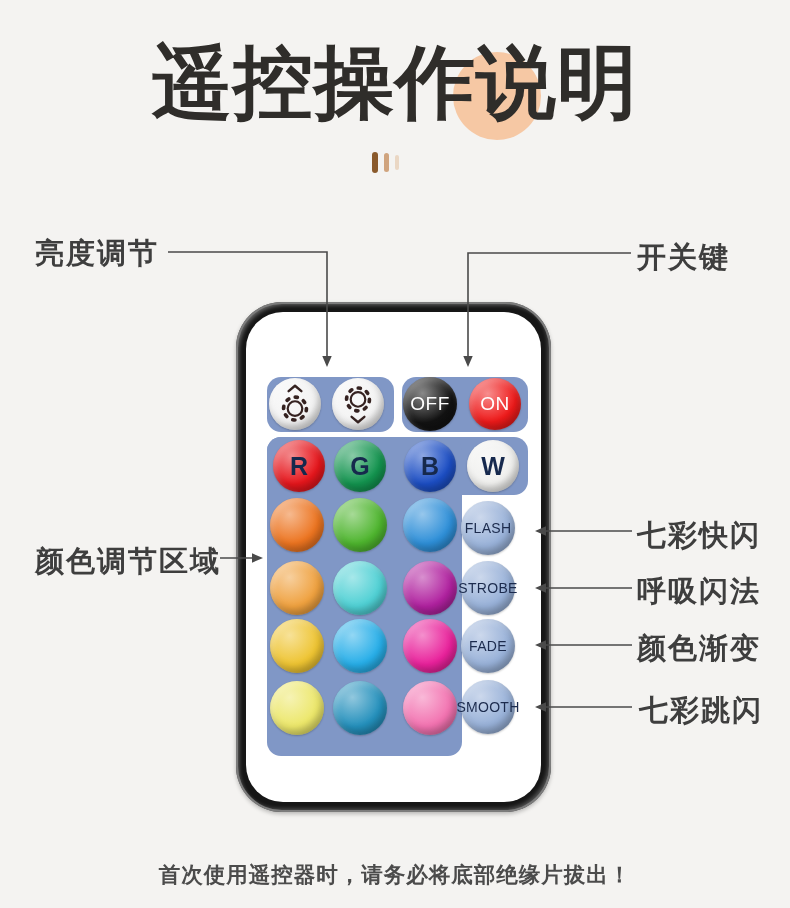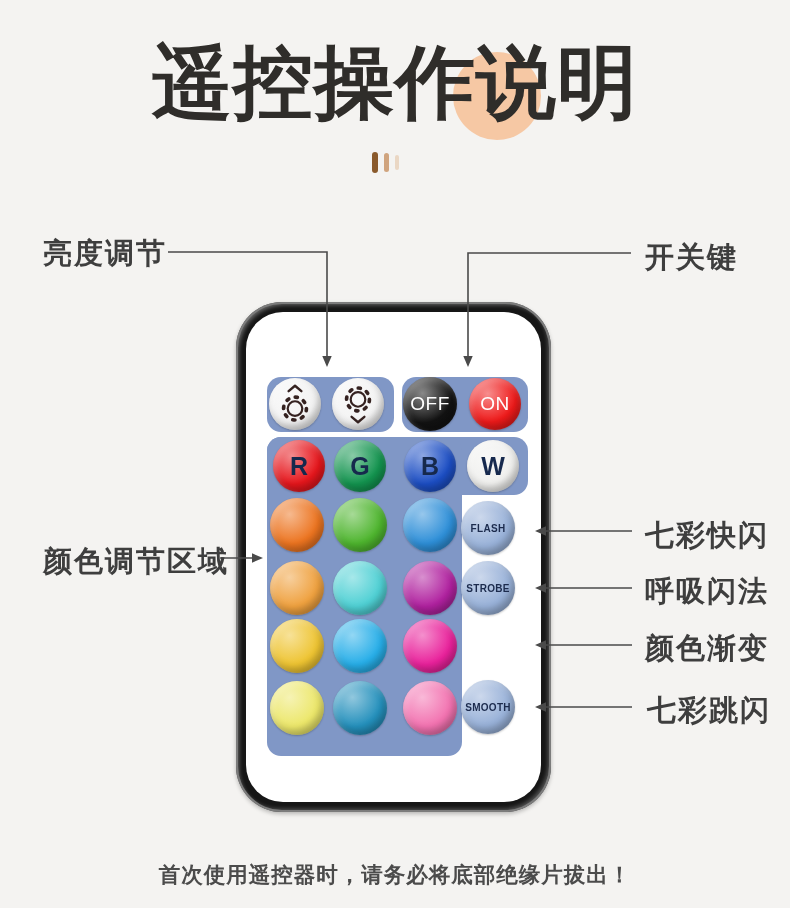--- a/index.html
+++ b/index.html
@@ -14,21 +14,21 @@
          border-radius:50%;z-index:1;}
   .decor-bars{position:absolute;left:372px;top:150px;display:flex;gap:6px;
          align-items:center;height:24px;z-index:2;}
   .decor-bar{border-radius:3px;}
   .decor-bar:nth-child(1){width:6px;height:21px;}
   .decor-bar:nth-child(2){width:5px;height:19px;}
   .decor-bar:nth-child(3){width:4px;height:15px;}
 
   
   .ann{position:absolute;font-size:29px;font-weight:600;color:#3e3e3e;
-       letter-spacing:2px;white-space:nowrap;z-index:6;margin-left:8px;}
+       letter-spacing:2px;white-space:nowrap;z-index:6;}
 
   
   #arrows{position:absolute;left:0;top:0;z-index:5;pointer-events:none;}
   #arrows path.line{fill:none;stroke:var(--line-color,#4a4a4a);stroke-width:1.6px;}
   #arrows #ah path{fill:var(--line-color,#4a4a4a);}
 
   
   .remote{position:absolute;left:236px;top:302px;width:315px;height:510px;
           border-radius:46px;z-index:3;
           box-shadow:inset 0 0 0 2px #7c7c7c, inset 3px 3px 4px rgba(255,255,255,.35),
@@ -42,21 +42,21 @@
   .panel-main-body{left:31px;top:135px;width:195px;height:319px;}
 
   .sphere{position:absolute;border-radius:50%;display:flex;align-items:center;
           justify-content:center;
           box-shadow:inset -3px -5px 7px rgba(0,0,0,.20), inset 3px 4px 6px rgba(255,255,255,.30),
                      0 1px 2px rgba(0,0,0,.22);}
   .d52{width:52px;height:52px;}
   .d54{width:54px;height:54px;}
   .txt-white{color:#ffffff;font-weight:normal;font-size:19px;letter-spacing:.5px;}
   .txt-navy{color:#16294d;font-weight:bold;font-size:25px;}
-  .txt-mode{color:#1c2b4d;font-weight:bold;font-size:10px;letter-spacing:.3px;}
+  .txt-mode{color:#1c2b4d;font-weight:normal;font-size:14px;letter-spacing:.3px;}
   .bri-icon{width:34px;height:42px;}
   .bri-icon *{stroke:#352220;fill:none;stroke-linecap:round;stroke-linejoin:round;}
 
   
   .footer-note{position:absolute;left:0;right:0;top:860px;text-align:center;
           font-size:21.5px;font-weight:bold;color:#4b4b4b;letter-spacing:1px;z-index:2;}
 </style>
 </head>
 <body>
 
@@ -132,17 +132,18 @@
     <div class="sphere d54" style="left: 167px; top: 259px; background: radial-gradient(circle at 36% 30%, rgb(216, 144, 207) 0%, rgb(176, 33, 159) 58%, rgb(137, 26, 124) 100%);"></div>
     <div class="sphere d54" style="left: 34px; top: 317px; background: radial-gradient(circle at 36% 30%, rgb(247, 226, 153) 0%, rgb(238, 196, 50) 58%, rgb(186, 153, 39) 100%);"></div>
     <div class="sphere d54" style="left: 97px; top: 317px; background: radial-gradient(circle at 36% 30%, rgb(147, 215, 244) 0%, rgb(39, 174, 232) 58%, rgb(30, 136, 181) 100%);"></div>
     <div class="sphere d54" style="left: 167px; top: 317px; background: radial-gradient(circle at 36% 30%, rgb(244, 144, 205) 0%, rgb(233, 33, 155) 58%, rgb(182, 26, 121) 100%);"></div>
     <div class="sphere d54" style="left: 34px; top: 379px; background: radial-gradient(circle at 36% 30%, rgb(246, 243, 181) 0%, rgb(236, 231, 106) 58%, rgb(184, 180, 83) 100%);"></div>
     <div class="sphere d54" style="left: 97px; top: 379px; background: radial-gradient(circle at 36% 30%, rgb(146, 200, 222) 0%, rgb(36, 144, 188) 58%, rgb(28, 112, 147) 100%);"></div>
     <div class="sphere d54" style="left: 167px; top: 379px; background: radial-gradient(circle at 36% 30%, rgb(249, 185, 216) 0%, rgb(242, 114, 176) 58%, rgb(189, 89, 137) 100%);"></div>
 
     <div class="sphere d54 txt-mode" style="left: 225px; top: 199px; background: radial-gradient(circle at 36% 30%, rgb(204, 216, 236) 0%, rgb(152, 177, 216) 58%, rgb(119, 138, 168) 100%);">FLASH</div>
     <div class="sphere d54 txt-mode" style="left: 225px; top: 259px; background: radial-gradient(circle at 36% 30%, rgb(204, 216, 236) 0%, rgb(152, 177, 216) 58%, rgb(119, 138, 168) 100%);">STROBE</div>
+    <div class="sphere d54 txt-mode" style="left: 225px; top: 317px; background: radial-gradient(circle at 36% 30%, rgb(204, 216, 236) 0%, rgb(152, 177, 216) 58%, rgb(119, 138, 168) 100%);">FADE</div>
     <div class="sphere d54 txt-mode" style="left: 225px; top: 378px; background: radial-gradient(circle at 36% 30%, rgb(204, 216, 236) 0%, rgb(152, 177, 216) 58%, rgb(119, 138, 168) 100%);">SMOOTH</div>
   </div>
 
   <div class="footer-note">首次使用遥控器时，请务必将底部绝缘片拔出！</div>
 </div>
 
 </body></html>

